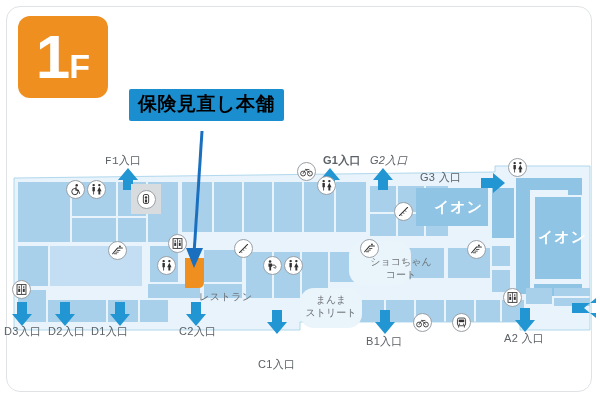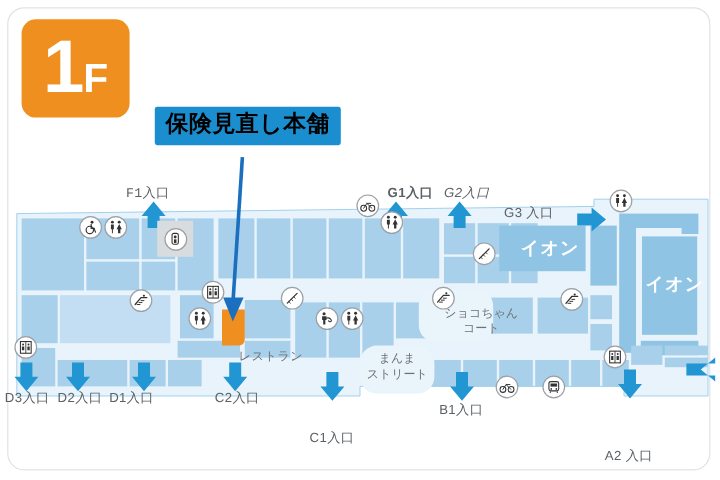--- a/index.html
+++ b/index.html
@@ -317,21 +317,21 @@
   <div class="entrance-label" style="left:323px; top:153px;font-weight:bold;">G1入口</div>
   <div class="entrance-label" style="left:370px; top:153px;font-style:italic;">G2入口</div>
   <div class="entrance-label" style="left:420px; top:170px;">G3 入口</div>
 
   <div class="entrance-label" style="left:4px; top:324px;">D3入口</div>
   <div class="entrance-label" style="left:48px; top:324px;">D2入口</div>
   <div class="entrance-label" style="left:91px; top:324px;">D1入口</div>
   <div class="entrance-label" style="left:179px; top:324px;">C2入口</div>
   <div class="entrance-label" style="left:258px; top:334px;margin-top:23px;">C1入口</div>
   <div class="entrance-label" style="left:366px; top:334px;">B1入口</div>
-  <div class="entrance-label" style="left:504px; top:331px;margin-top:41px;">A2 入口</div>
+  <div class="entrance-label" style="left:504px; top:331px;">A2 入口</div>
 
   <div class="aeon-label" style="left:434px; top:198px;">イオン</div>
   <div class="aeon-label" style="left:538px; top:228px;">イオン</div>
 
   <div class="area-label" style="left:347px; top:256px; width:66px;margin-left:21px;">
     <span>ショコちゃん</span><br>
     <span>コート</span>
   </div>
 
   <div class="area-label" style="left:300px; top:294px; width:62px;">

